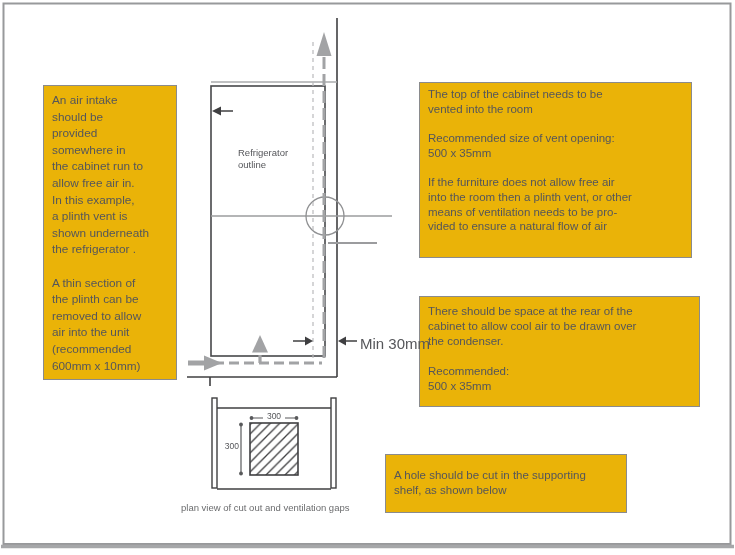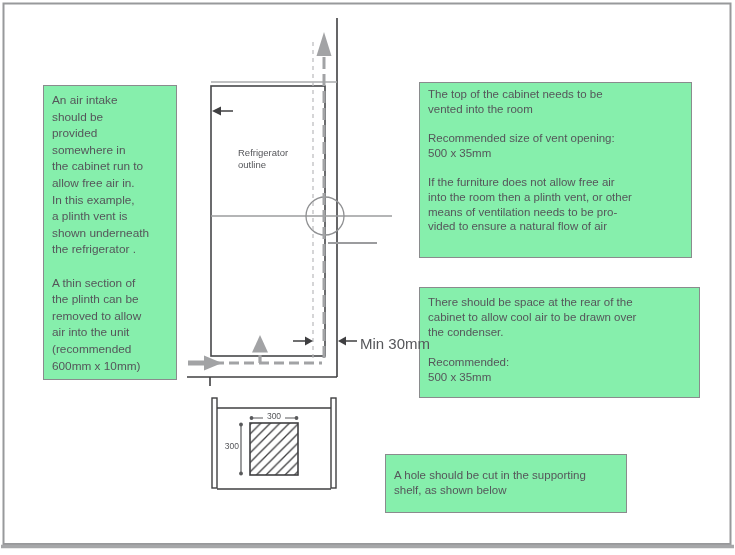--- a/index.html
+++ b/index.html
@@ -2,28 +2,28 @@
 <html><head>
 <meta charset="utf-8">
 <style>
   html,body{margin:0;padding:0;background:#ffffff;}
   #stage{
     position:relative;width:735px;height:555px;background:#ffffff;overflow:hidden;
     font-family:"Liberation Sans", sans-serif;color:#55565a;
   }
   #diagram-svg{position:absolute;left:0;top:0;}
   .notebox{
-    position:absolute;box-sizing:border-box;border:1.5px solid #8a8b8d;background:#86efac;
+    position:absolute;box-sizing:border-box;border:1.5px solid #8a8b8d;background:#eab308;
     white-space:pre-line;color:#55565a;
   }
   .box-air{left:43px;top:85px;width:134px;height:295px;padding:6px 2px 0 8px;
     font-size:11.8px;line-height:16.6px;}
   .box-topvent{left:419px;top:82px;width:273px;height:176px;padding:4px 2px 0 8px;
     font-size:11.5px;line-height:14.7px;}
-  .box-rear{left:419px;top:287px;width:281px;height:111px;padding:7px 2px 0 8px;
+  .box-rear{left:419px;top:296px;width:281px;height:111px;padding:7px 2px 0 8px;
     font-size:11.5px;line-height:15px;}
   .box-shelf{left:385px;top:454px;width:242px;height:59px;padding:13px 2px 0 8px;
     font-size:11.5px;line-height:15px;}
   .diag-label{position:absolute;color:#55565a;white-space:pre-line;}
   .lbl-fridge{left:238px;top:100px;font-size:9.5px;line-height:11.5px;margin-top:47px;}
   .lbl-min30{left:360px;top:335px;font-size:15px;}
   .lbl-dim-top{left:263px;top:411px;width:22px;text-align:center;font-size:8.5px;background:#fff;}
   .lbl-dim-left{left:221px;top:441px;width:18px;text-align:right;font-size:8.5px;background:#fff;}
   .lbl-caption{left:181px;top:502px;font-size:9.5px;color:#6b6c6e;}
   .lbl-fig{left:38px;top:554px;font-size:12px;}
@@ -129,14 +129,15 @@
 Recommended:
 500 x 35mm</div>
   <div class="notebox box-shelf">A hole should be cut in the supporting
 shelf, as shown below</div>
 
   <div class="diag-label lbl-fridge">Refrigerator
 outline</div>
   <div class="diag-label lbl-min30">Min 30mm</div>
   <div class="diag-label lbl-dim-top">300</div>
   <div class="diag-label lbl-dim-left">300</div>
+  <div class="diag-label lbl-caption">plan view of cut out and ventilation gaps</div>
   <div class="diag-label lbl-fig">fig. 9</div>
 </div>
 
 </body></html>

